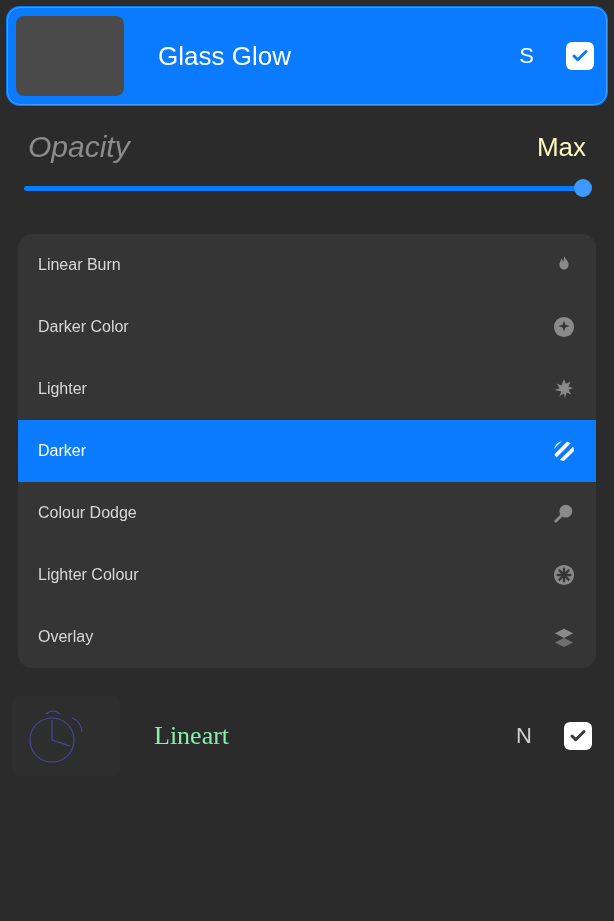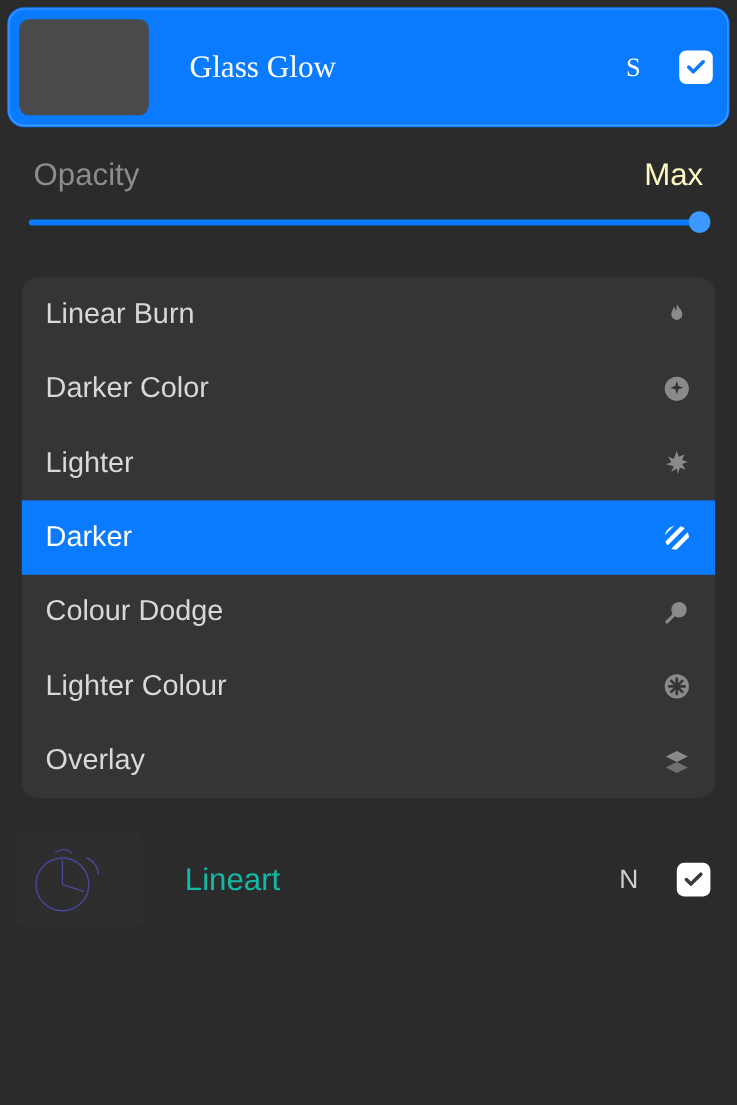--- a/index.html
+++ b/index.html
@@ -13,21 +13,20 @@
     }
 
     
     .layer-card {
       margin: 6px;
       border-radius: 14px;
       display: flex;
       align-items: center;
       padding: 10px 14px 10px 10px;
       gap: 18px;
-      font-family: Liberation Serif, serif;
     }
     .layer-card.selected {
       background: #0a7bff;
       outline: 1px solid rgba(255,255,255,0.25);
       outline-offset: -2px;
     }
     .layer-thumb {
       width: 108px;
       height: 80px;
       border-radius: 8px;
@@ -40,21 +39,21 @@
       overflow: hidden;
     }
     .layer-thumb.lineart svg { position: absolute; inset: 0; }
     .layer-title {
       flex: 1 1 auto;
       font-size: 26px;
       font-weight: 500;
       color: #fff;
       margin-left: 16px;
     }
-    .layer-title.dim { color: #14b8a6; }
+    .layer-title.dim { color: #86efac; font-family: Liberation Serif, serif; }
     .layer-mode-letter {
       font-size: 22px;
       color: #fff;
       margin-right: 14px;
     }
     .checkbox {
       width: 28px;
       height: 28px;
       border-radius: 6px;
       background: #fff;
@@ -64,21 +63,21 @@
     }
     .checkbox svg { width: 18px; height: 18px; }
 
     
     .opacity-row {
       display: flex;
       align-items: center;
       justify-content: space-between;
       padding: 18px 28px 8px 28px;
     }
-    .opacity-label { font-size: 26px; color: #8c8c8c; }
+    .opacity-label { font-size: 30px; color: #8c8c8c; font-style: italic; }
     .opacity-value { font-size: 26px; color: #fef9c3; }
     .slider-wrap { padding: 6px 24px 14px 24px; }
     .slider {
       position: relative;
       height: 20px;
     }
     .slider-track {
       position: absolute;
       top: 8px;
       left: 0;
@@ -102,21 +101,21 @@
       margin: 22px 18px 0 18px;
       background: #353535;
       border-radius: 14px;
       overflow: hidden;
     }
     .blend-item {
       display: flex;
       align-items: center;
       justify-content: space-between;
       padding: 16px 20px;
-      font-size: 24px;
+      font-size: 16px;
       color: #d8d8d8;
       height: 62px;
     }
     .blend-item + .blend-item { }
     .blend-item.active {
       background: #0a7bff;
       color: #fff;
     }
     .blend-icon {
       width: 24px;

